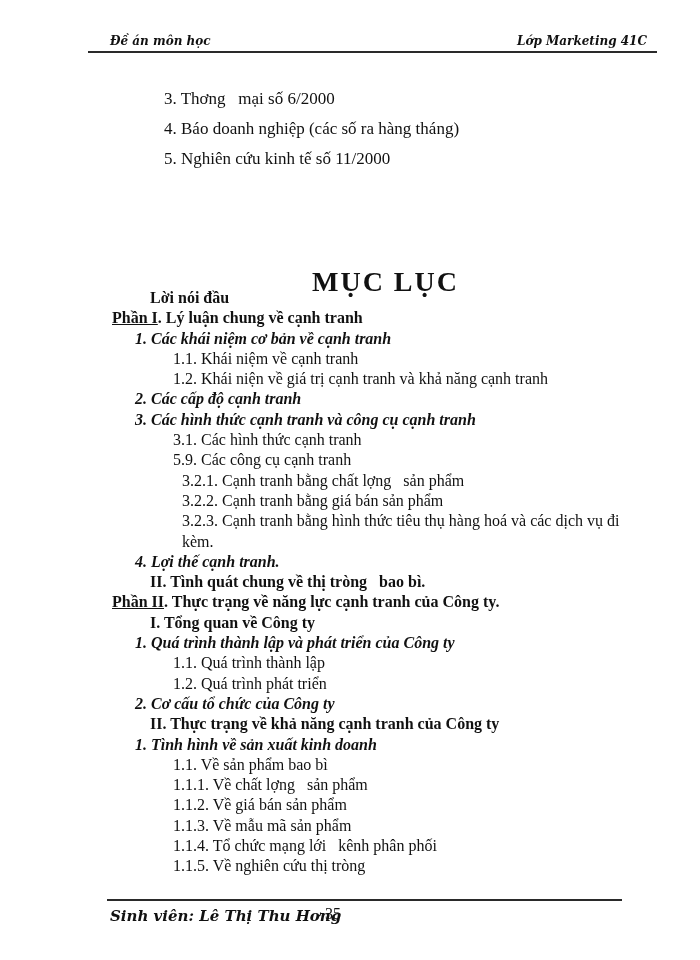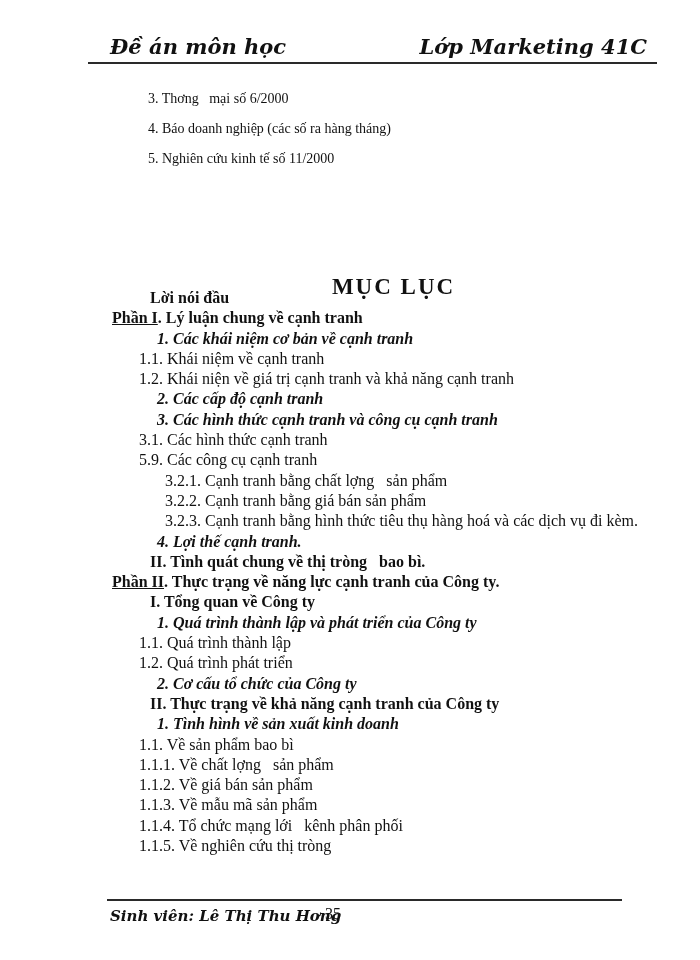--- a/index.html
+++ b/index.html
@@ -25,67 +25,68 @@
   .header-inner {
     display: flex;
     justify-content: space-between;
     padding-left: 22px;
     padding-right: 10px;
   }
   .header-text {
     font-family: "DejaVu Serif", serif;
     font-style: italic;
     font-weight: 600;
-    font-size: 21px;
+    font-size: 12px;
     white-space: pre;
   }
 
   
   .refs {
     position: absolute;
     left: 148px;
     top: 84px;
     width: 500px;
   }
   .ref-line {
-    font-size: 14px;
+    font-size: 17px;
     line-height: 30px;
     white-space: pre-wrap;
+    margin-left: 16px;
   }
 
   
   .title {
     position: absolute;
     left: 110px;
     top: 258px;
     width: 535px;
-    margin: 16px;
+    margin: 8px;
     text-align: center;
-    font-size: 23px;
+    font-size: 28px;
     font-weight: bold;
     letter-spacing: 2px;
   }
 
   
   .toc {
     position: absolute;
     left: 112px;
     top: 288px;
     width: 535px;
   }
   .toc-entry {
     font-size: 16px;
     line-height: 20.3px;
     white-space: pre-wrap;
   }
   .lvl0 { margin-left: 0; }
   .lvl1 { margin-left: 38px; }
-  .lvl2 { margin-left: 45px; font-family: Liberation Serif, serif; }
-  .lvl3 { margin-left: 27px; }
-  .lvl4 { margin-left: 53px; }
+  .lvl2 { margin-left: 23px; font-family: Liberation Serif, serif; }
+  .lvl3 { margin-left: 61px; }
+  .lvl4 { margin-left: 70px; }
   .s-b  { font-weight: bold; }
   .s-bi { font-weight: bold; font-style: italic; }
   .u    { text-decoration: underline; }
 
   
   .footer {
     position: absolute;
     left: 107px;
     top: 899px;
     width: 515px;

